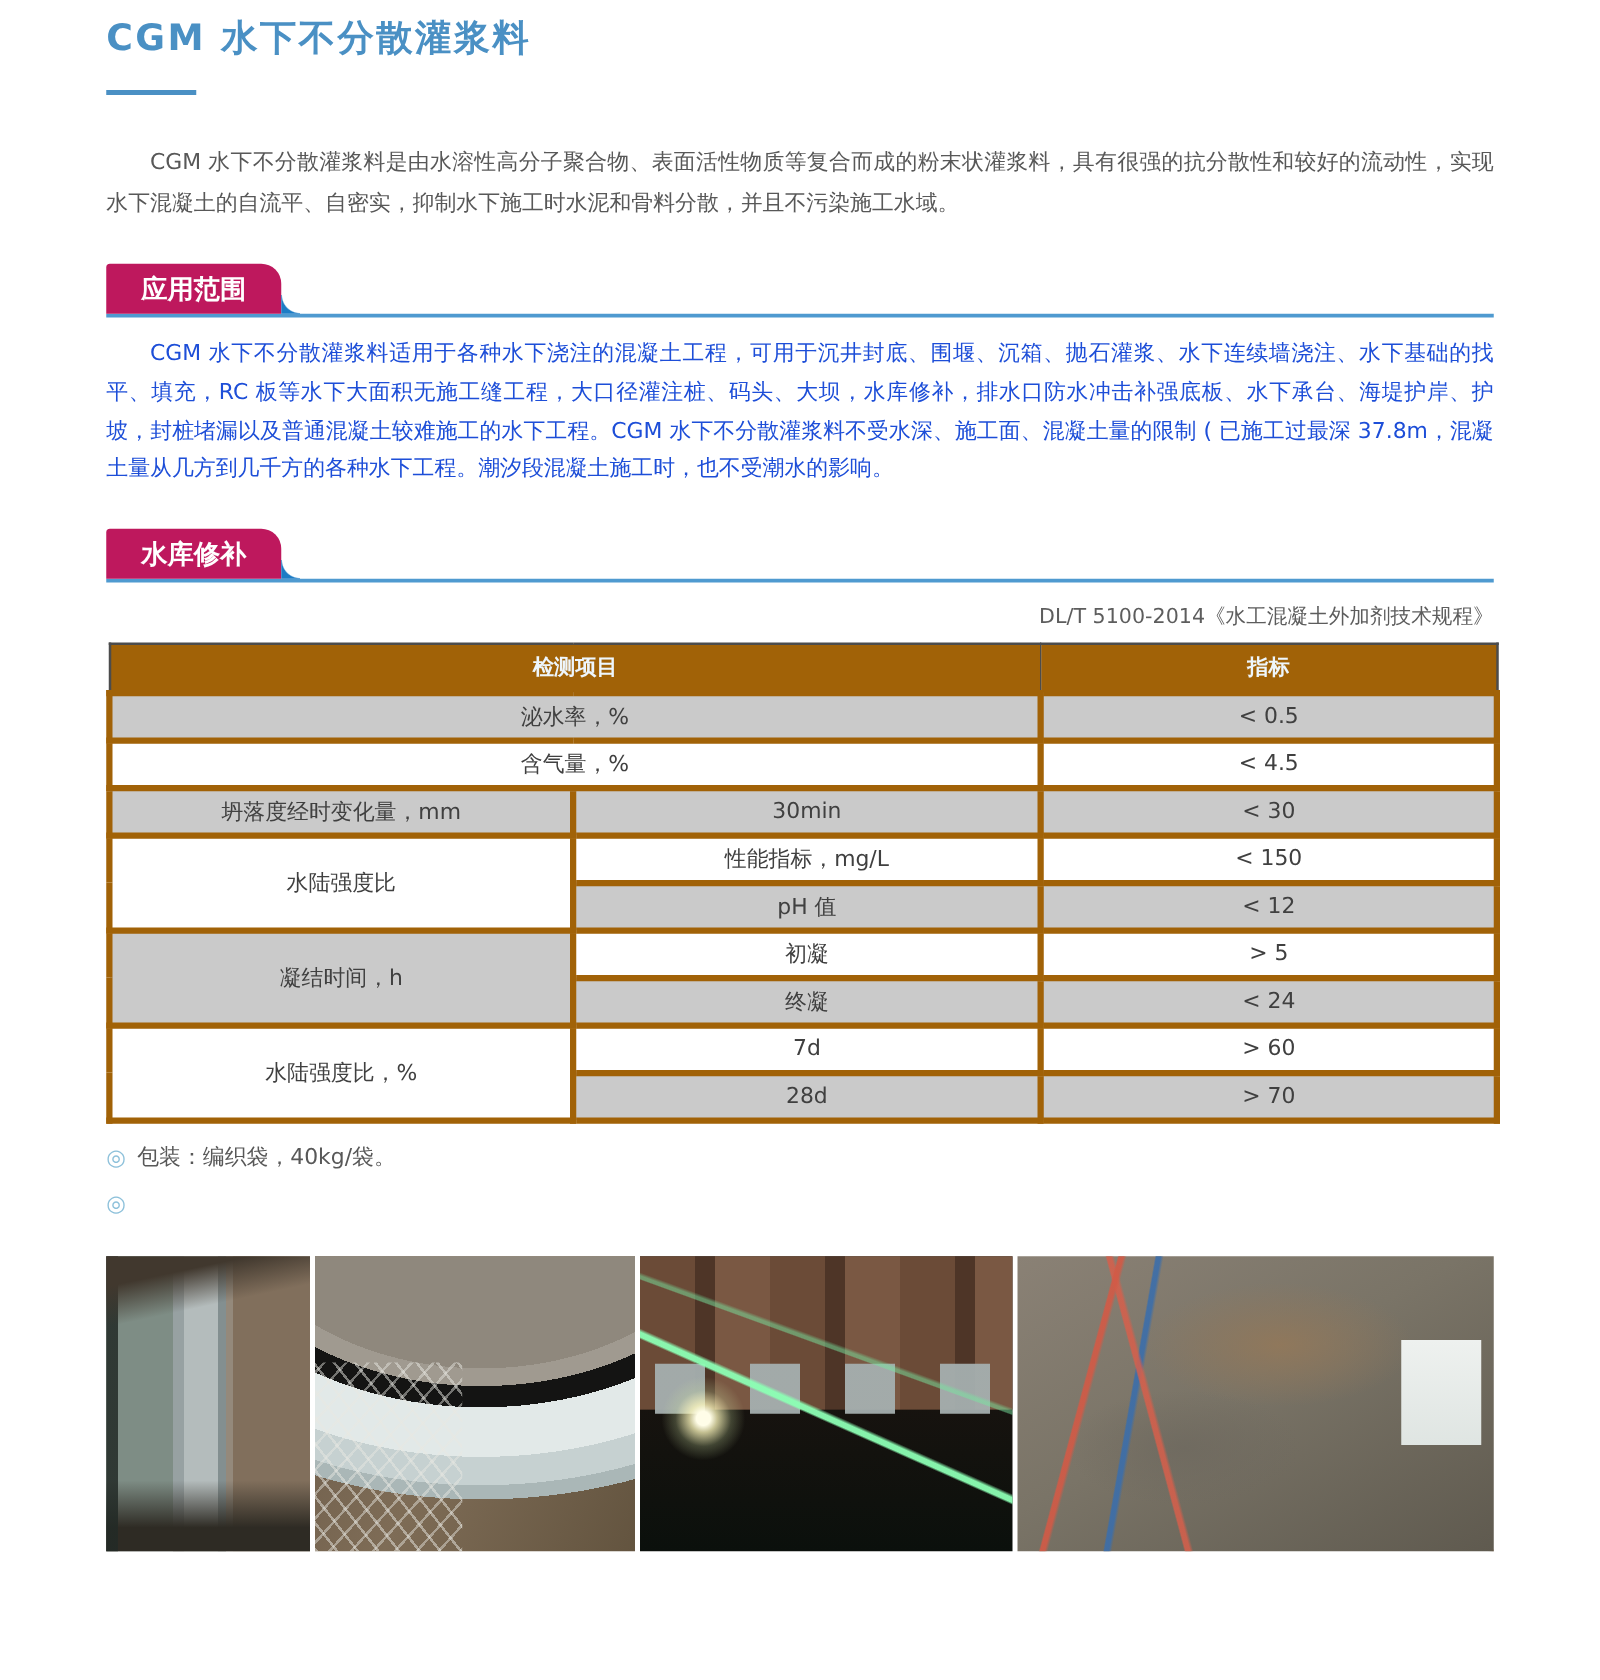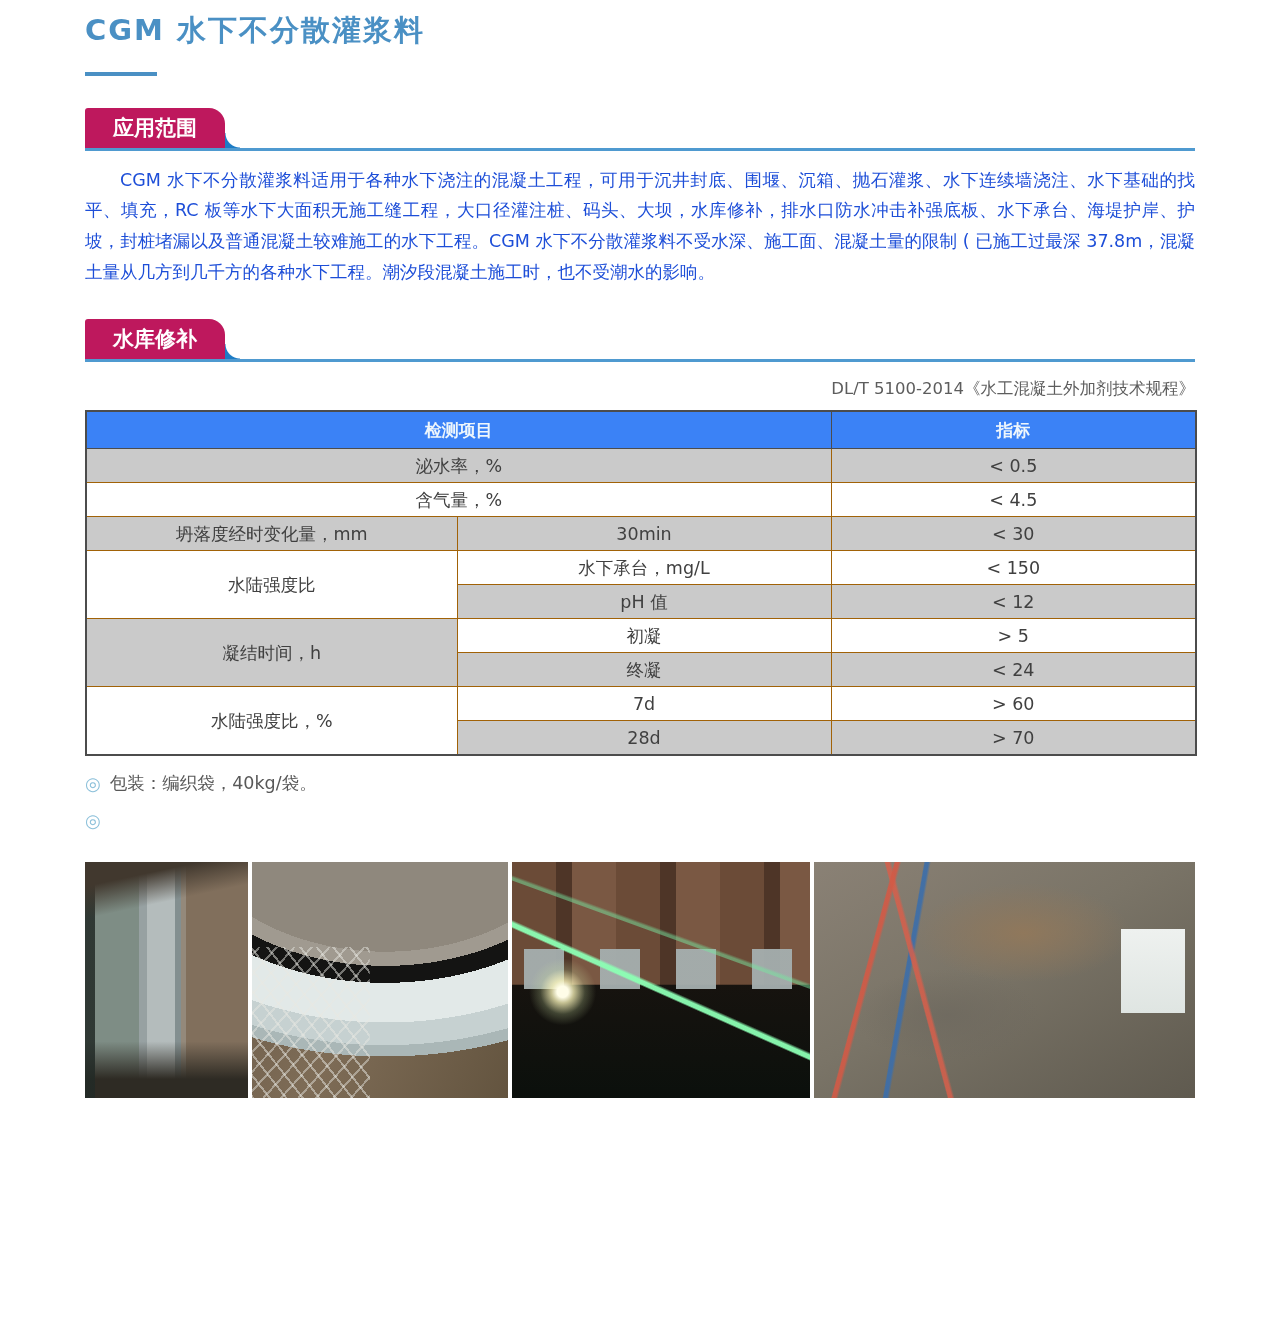--- a/index.html
+++ b/index.html
@@ -43,25 +43,25 @@
 
   
   .caption{
     margin:16px 0 10px 0;text-align:right;font-size:16.5px;color:#5d5d5d;
   }
   table.perf{
     width:1110px;border-collapse:collapse;table-layout:fixed;
     border:2px solid #4c4c4c;
   }
   table.perf th{
-    background:#3b82f6;color:#eef6fc;font-size:17px;font-weight:bold;
+    background:#a16207;color:#eef6fc;font-size:17px;font-weight:bold;
     height:34px;border:1px solid #4c4c4c;text-align:center;
   }
   table.perf td{
-    height:33px;border:1px solid #a16207;text-align:center;
+    height:33px;border:5px solid #a16207;text-align:center;
     font-size:17.5px;color:#404040;background:#ffffff;padding:0 6px;
   }
   table.perf td.g{background:#cacaca;}
 
   
   .bullets{list-style:none;margin:14px 0 0 0;padding:0;}
   .bullets li{
     font-size:17.5px;color:#585858;line-height:1.55;margin-top:10px;
     display:flex;align-items:flex-start;
   }
@@ -123,20 +123,21 @@
   }
 </style>
 </head>
 <body>
 
 <div class="content">
 
   <h1 class="doc-title">CGM 水下不分散灌浆料</h1>
   <div class="title-bar"></div>
 
+  <p class="intro">CGM 水下不分散灌浆料是由水溶性高分子聚合物、表面活性物质等复合而成的粉末状灌浆料，具有很强的抗分散性和较好的流动性，实现水下混凝土的自流平、自密实，抑制水下施工时水泥和骨料分散，并且不污染施工水域。</p>
 
   <section>
     <div class="sec-head">
       <div class="sec-tab">
         <span>应用范围</span>
       </div>
       <div class="sec-rule"></div>
     </div>
     <p class="body-text">CGM 水下不分散灌浆料适用于各种水下浇注的混凝土工程，可用于沉井封底、围堰、沉箱、抛石灌浆、水下连续墙浇注、水下基础的找平、填充，RC 板等水下大面积无施工缝工程，大口径灌注桩、码头、大坝，水库修补，排水口防水冲击补强底板、水下承台、海堤护岸、护坡，封桩堵漏以及普通混凝土较难施工的水下工程。CGM 水下不分散灌浆料不受水深、施工面、混凝土量的限制 ( 已施工过最深 37.8m，混凝土量从几方到几千方的各种水下工程。潮汐段混凝土施工时，也不受潮水的影响。</p>
   </section>
@@ -172,21 +173,21 @@
           <td colspan="2">含气量，%</td>
           <td>&lt; 4.5</td>
         </tr>
         <tr>
           <td class="g">坍落度经时变化量，mm</td>
           <td class="g">30min</td>
           <td class="g">&lt; 30</td>
         </tr>
         <tr>
           <td rowspan="2">水陆强度比</td>
-          <td>水下承台，mg/L</td>
+          <td>性能指标，mg/L</td>
           <td>&lt; 150</td>
         </tr>
         <tr>
           <td class="g">pH 值</td>
           <td class="g">&lt; 12</td>
         </tr>
         <tr>
           <td rowspan="2" class="g">凝结时间，h</td>
           <td>初凝</td>
           <td>&gt; 5</td>

